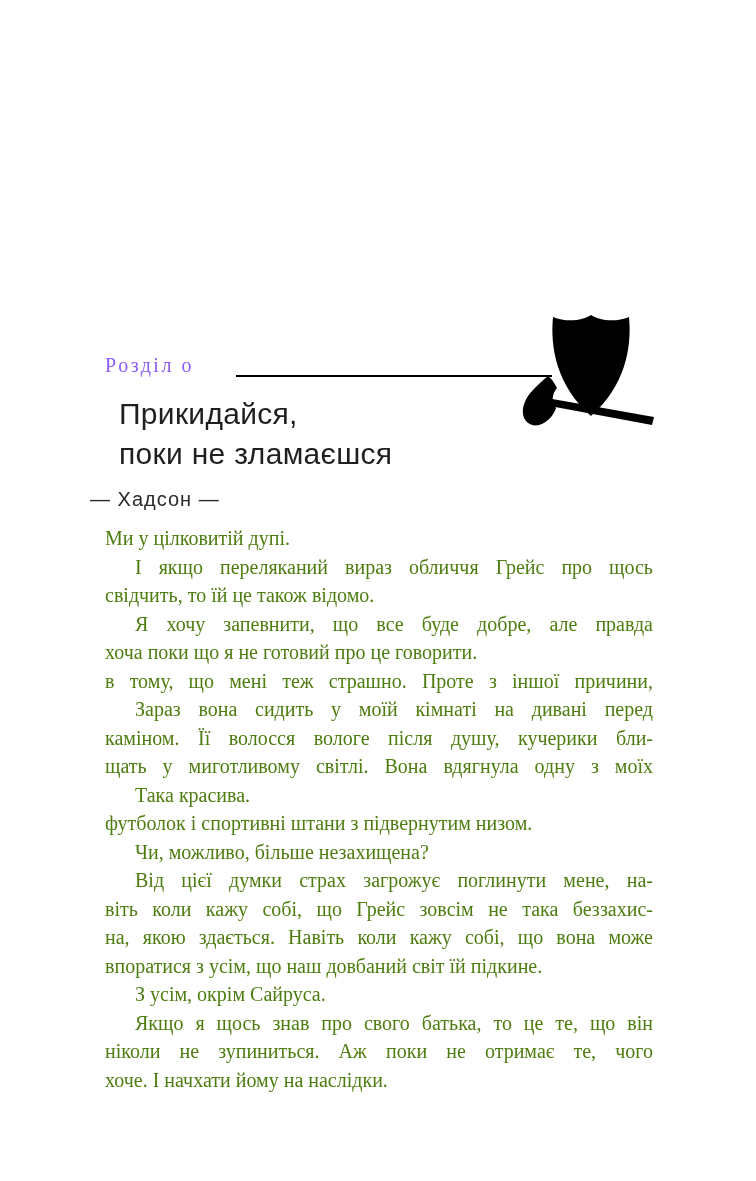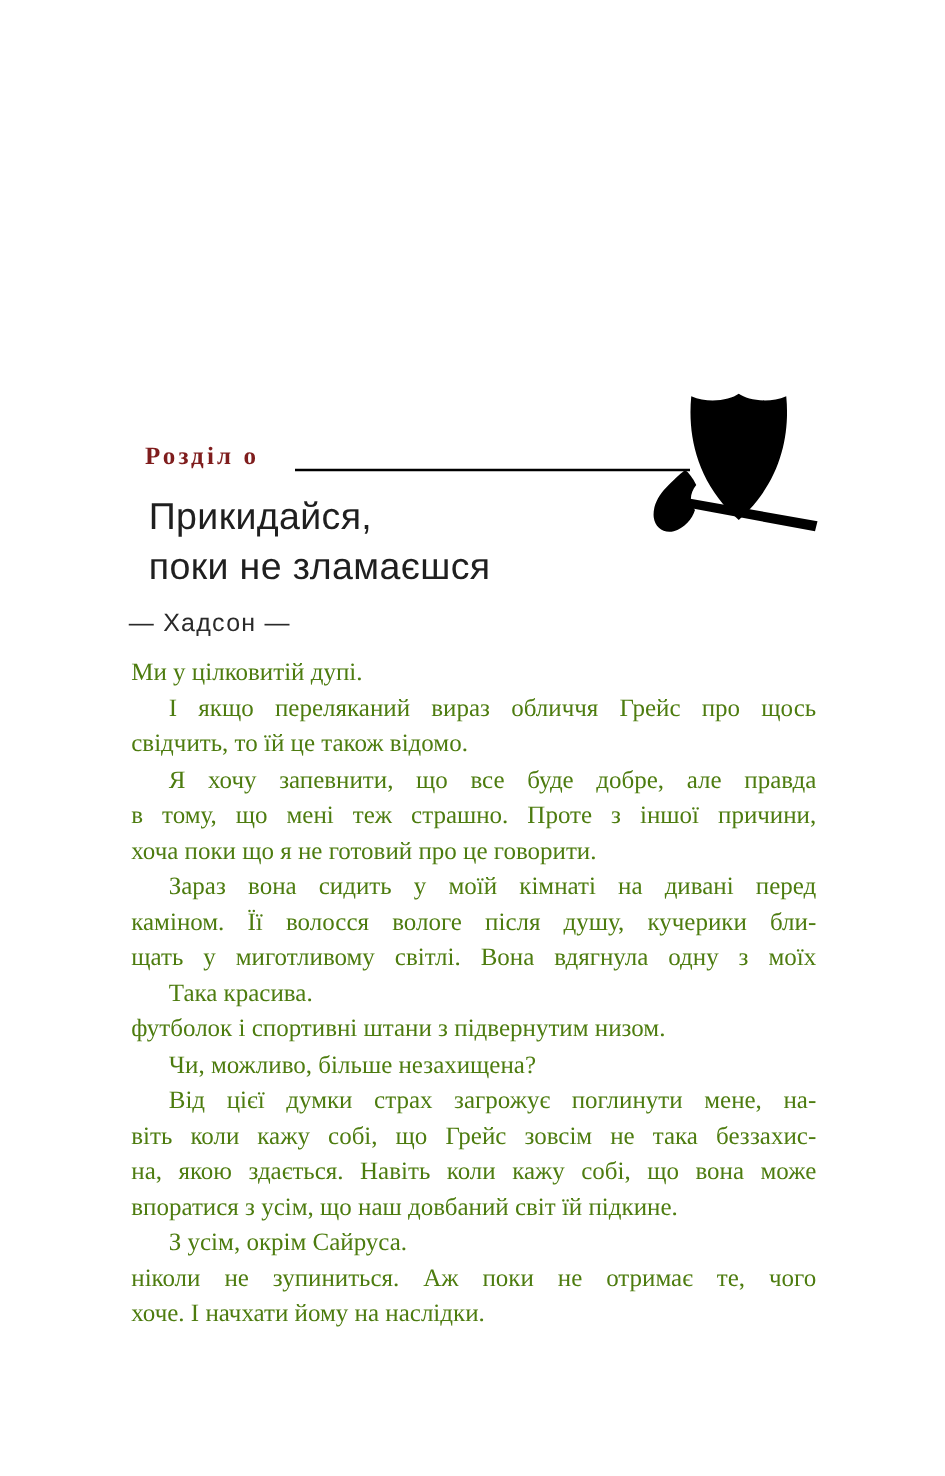--- a/index.html
+++ b/index.html
@@ -11,27 +11,26 @@
     position: relative;
     width: 756px;
     height: 1181px;
     background: #ffffff;
     font-family: "Liberation Serif", serif;
     color: #161616;
     overflow: hidden;
   }
   .chapter-label {
     position: absolute;
-    left: 116px;
+    left: 105px;
     top: 354px;
     font-size: 20px;
     letter-spacing: 2.5px;
-    color: #7f1d1d;
+    color: #8b5cf6;
     white-space: nowrap;
-    font-weight: bold;
   }
   .rule {
     position: absolute;
     left: 236px;
     top: 375px;
     width: 316px;
     height: 2px;
     background: #000000;
   }
   .emblem {
@@ -49,21 +48,21 @@
     font-family: "Liberation Sans", sans-serif;
     font-weight: 300;
     font-size: 30px;
     line-height: 40px;
     letter-spacing: 0.3px;
     color: #1f1f1f;
     margin-left: 15px;
   }
   .author {
     position: absolute;
-    left: 103px;
+    left: 90px;
     top: 488px;
     font-family: "Liberation Sans", sans-serif;
     font-weight: 300;
     font-size: 20px;
     letter-spacing: 1px;
     color: #2a2a2a;
     white-space: nowrap;
   }
   .body-text {
     position: absolute;
@@ -109,30 +108,31 @@
     <div>поки не зламаєшся</div>
   </div>
 
   <div class="author">— Хадсон —</div>
 
   <div class="body-text">
       <div class="line last">Ми у цілковитій дупі.</div>
       <div class="line first-indent">І якщо переляканий вираз обличчя Грейс про щось</div>
       <div class="line last">свідчить, то їй це також відомо.</div>
       <div class="line first-indent">Я хочу запевнити, що все буде добре, але правда</div>
+      <div class="line last">хоча поки що я не готовий про це говорити.</div>
       <div class="line">в тому, що мені теж страшно. Проте з іншої причини,</div>
-      <div class="line last">хоча поки що я не готовий про це говорити.</div>
       <div class="line first-indent">Зараз вона сидить у моїй кімнаті на дивані перед</div>
       <div class="line">каміном. Її волосся вологе після душу, кучерики бли-</div>
       <div class="line">щать у миготливому світлі. Вона вдягнула одну з моїх</div>
       <div class="line last first-indent">Така красива.</div>
       <div class="line last">футболок і спортивні штани з підвернутим низом.</div>
       <div class="line last first-indent">Чи, можливо, більше незахищена?</div>
       <div class="line first-indent">Від цієї думки страх загрожує поглинути мене, на-</div>
       <div class="line">віть коли кажу собі, що Грейс зовсім не така беззахис-</div>
       <div class="line">на, якою здається. Навіть коли кажу собі, що вона може</div>
       <div class="line last">впоратися з усім, що наш довбаний світ їй підкине.</div>
       <div class="line last first-indent">З усім, окрім Сайруса.</div>
+      <div class="line first-indent">Якщо я щось знав про свого батька, то це те, що він</div>
       <div class="line">ніколи не зупиниться. Аж поки не отримає те, чого</div>
       <div class="line last">хоче. І начхати йому на наслідки.</div>
     </div>
 
 </div>
 
 </body></html>

